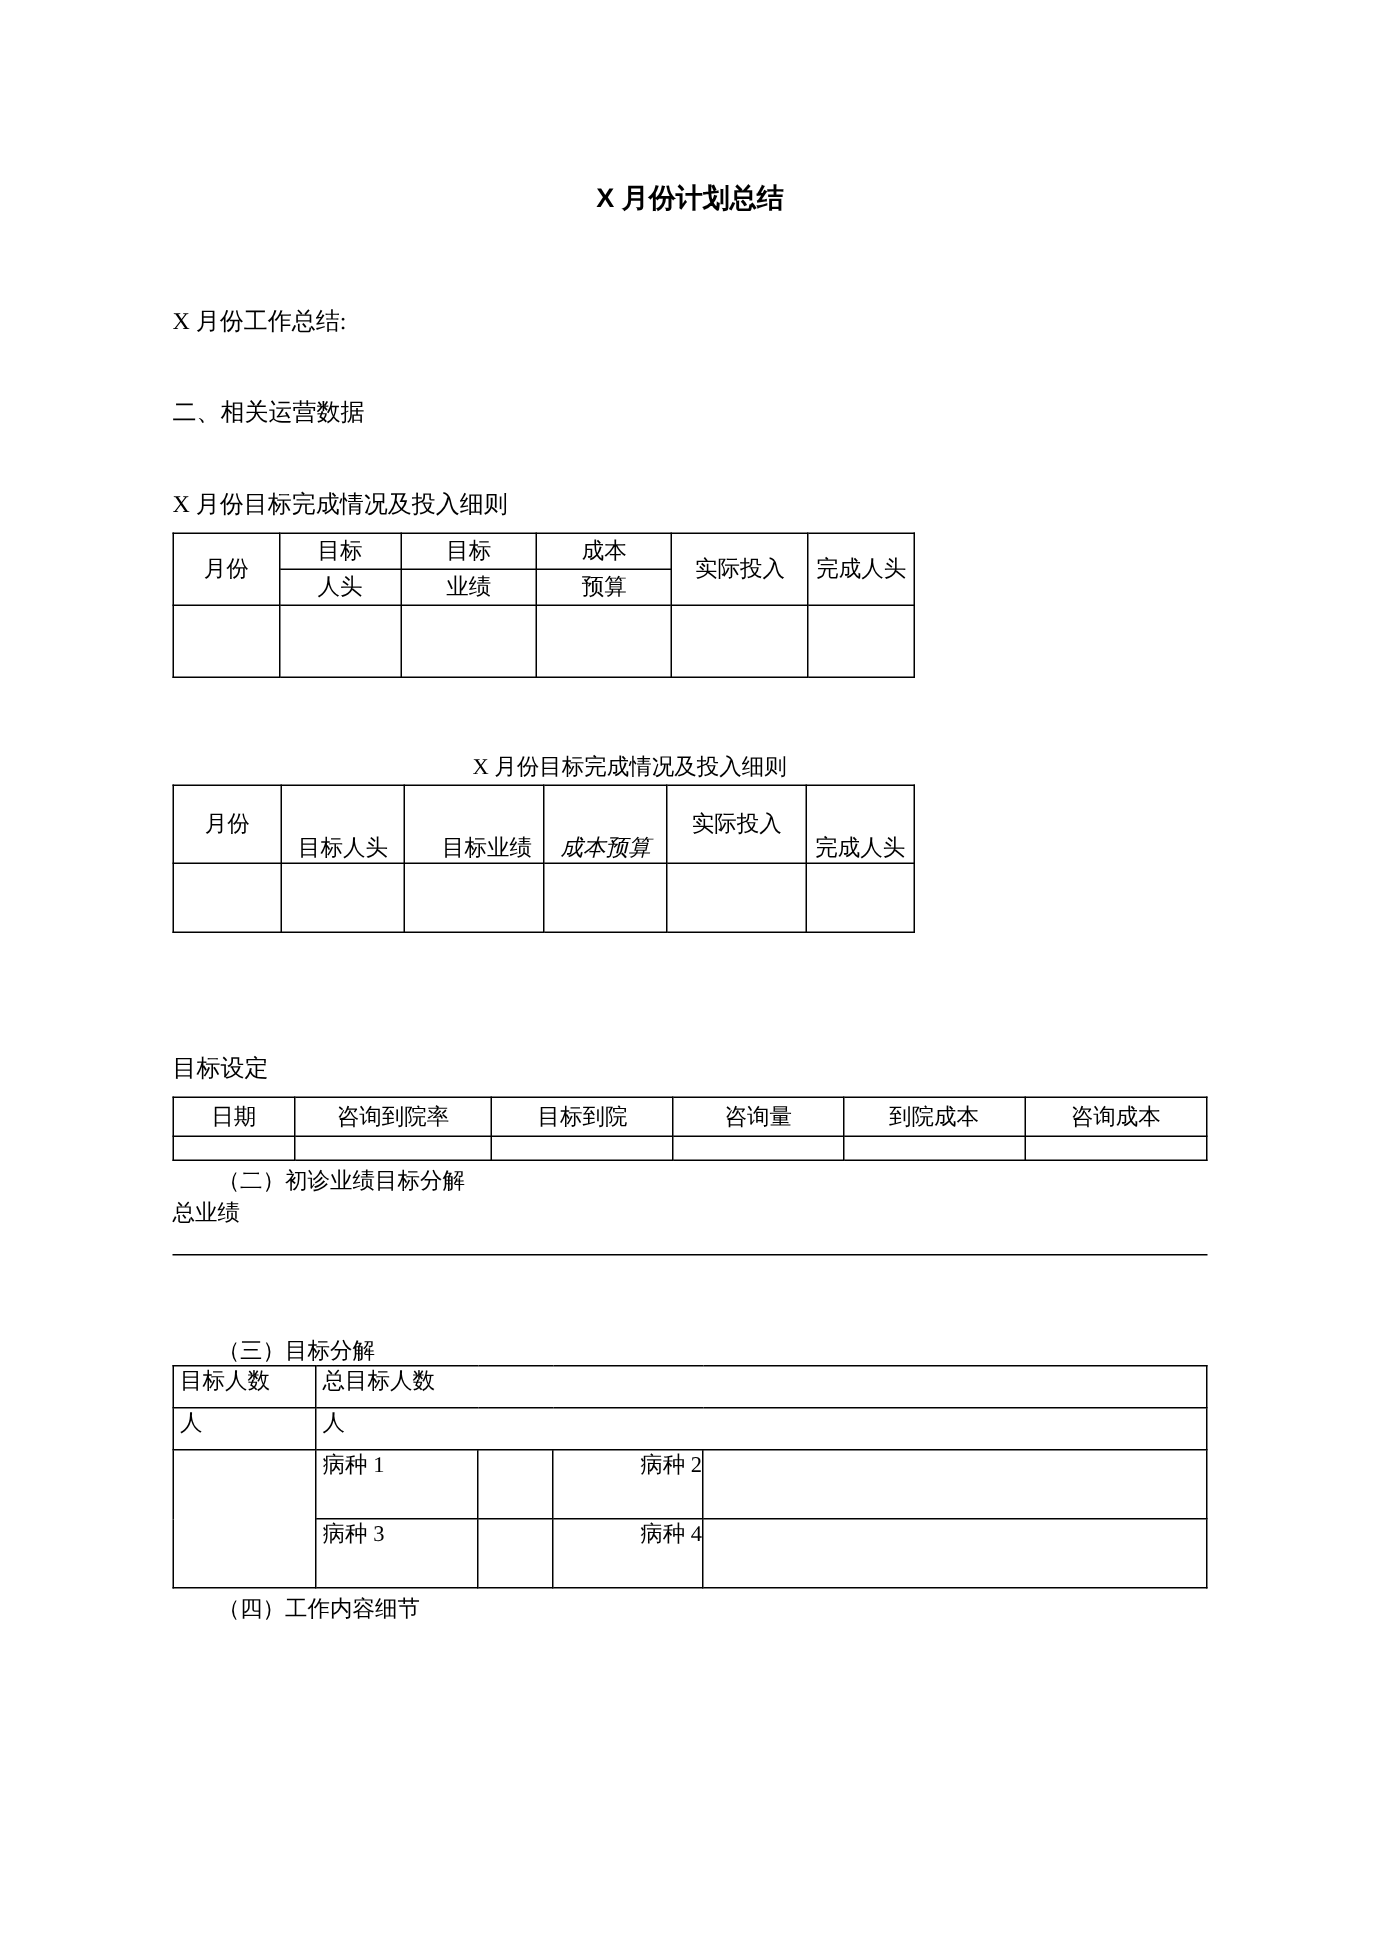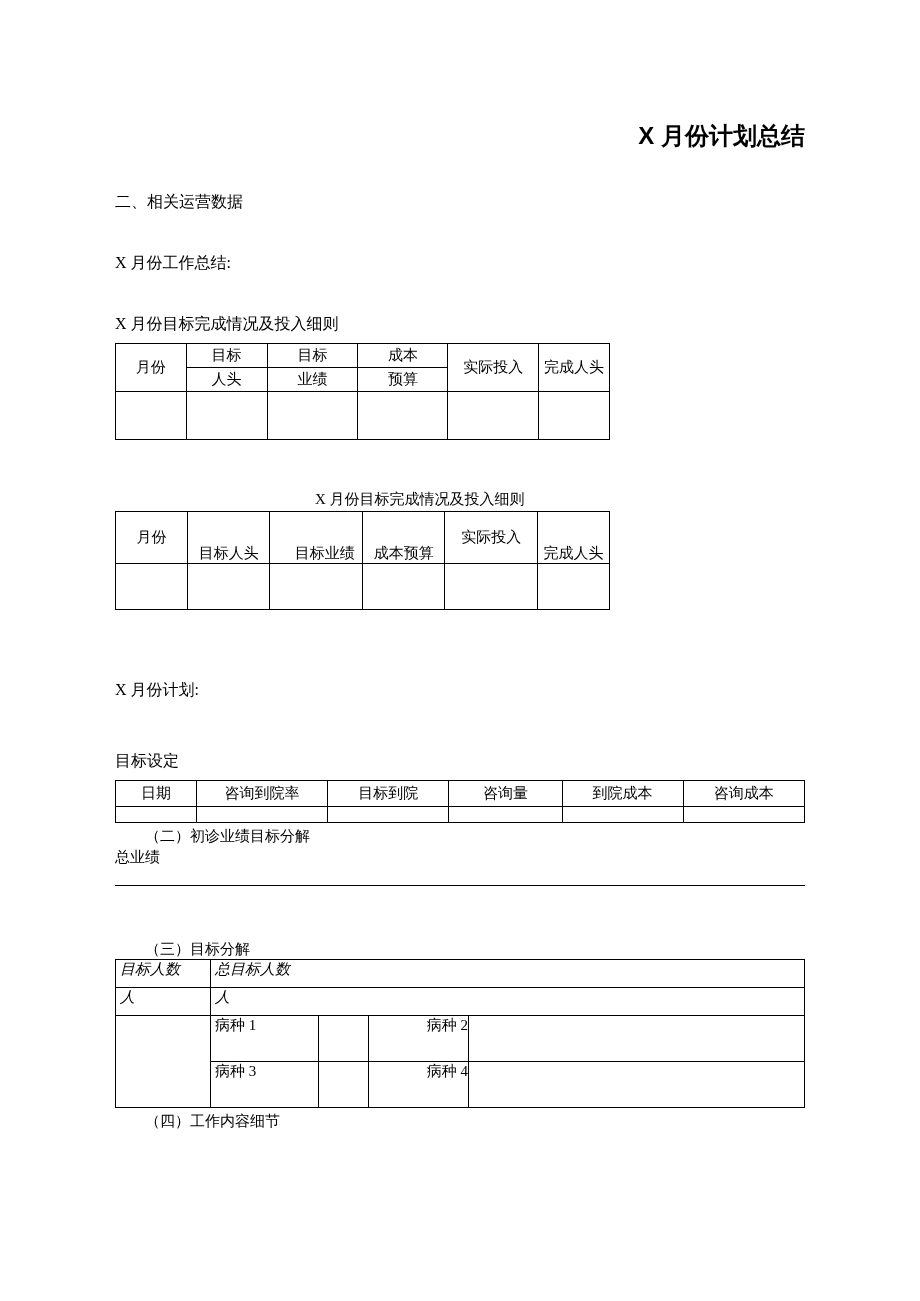--- a/index.html
+++ b/index.html
@@ -11,25 +11,25 @@
       font-family: "SimSun", "宋体", serif;
       background: #ffffff;
       width: 920px;
       height: 1301px;
       position: relative;
     }
     .page {
       padding: 120px 115px 60px 115px;
     }
     .title {
-      text-align: right;
-      font-size: 24px;
+      text-align: center;
+      font-size: 18px;
       font-weight: bold;
       font-family: "Microsoft YaHei", "SimHei", sans-serif;
-      margin-bottom: 40px;
+      margin-bottom: 60px;
     }
     .heading {
       font-size: 16px;
       margin-bottom: 40px;
     }
     .heading-mt {
       font-size: 16px;
       margin-top: 30px;
       margin-bottom: 10px;
     }
@@ -75,21 +75,21 @@
       width: 495px;
     }
     .table2 td {
       height: 28px;
       vertical-align: bottom;
     }
     .table2 .vmid { vertical-align: middle; }
     .table2 .c1 { width: 70px; }
     .table2 .c2 { width: 80px; }
     .table2 .c3 { width: 90px; padding-left: 17px; }
-    .table2 .c4 { width: 80px; }
+    .table2 .c4 { width: 80px; font-style: italic; }
     .table2 .c5 { width: 90px; }
     .table2 .c6 { width: 70px; }
     .table2 .row-h54 td { height: 52px; }
     .table2 .row-h48 td { height: 46px; }
 
     
     .table3 {
       width: 100%;
     }
     .table3 td {
@@ -127,33 +127,33 @@
       text-align: left;
       padding-left: 4px;
       font-size: 15px;
       vertical-align: top;
     }
     .table4 .ca { width: 95px; }
     .table4 .cb { width: 108px; }
     .table4 .cc { width: 50px; }
     .table4 .cd { width: 100px; text-align: right; }
     .table4 .ce { width: auto; }
-    .table4 .h28 { height: 28px; font-style: italic; }
+    .table4 .h28 { height: 28px; }
     .table4 .h46 { height: 46px; }
   </style>
 </head>
 <body>
 
 <div class="page">
 
   <div class="title">X 月份计划总结</div>
 
+  <div class="heading">X 月份工作总结:</div>
+
   <div class="heading">二、相关运营数据</div>
-
-  <div class="heading">X 月份工作总结:</div>
 
   <div class="subheading">X 月份目标完成情况及投入细则</div>
 
   <table class="table1">
     <tbody>
         <tr>
       <td class="c1" rowspan="2">月份</td>
       <td class="c2">目标</td>
       <td class="c3">目标</td>
       <td class="c4">成本</td>
@@ -196,21 +196,20 @@
       <td></td>
       <td></td>
       <td></td>
       <td></td>
     </tr>
   </tbody>
     </table>
 
   <div class="spacer-40"></div>
 
-  <div class="heading-mt">X 月份计划:</div>
 
   <div class="spacer-40"></div>
 
   <div class="subheading">目标设定</div>
 
   <table class="table3">
     <tbody>
         <tr>
       <td class="c1">日期</td>
       <td class="c2">咨询到院率</td>

